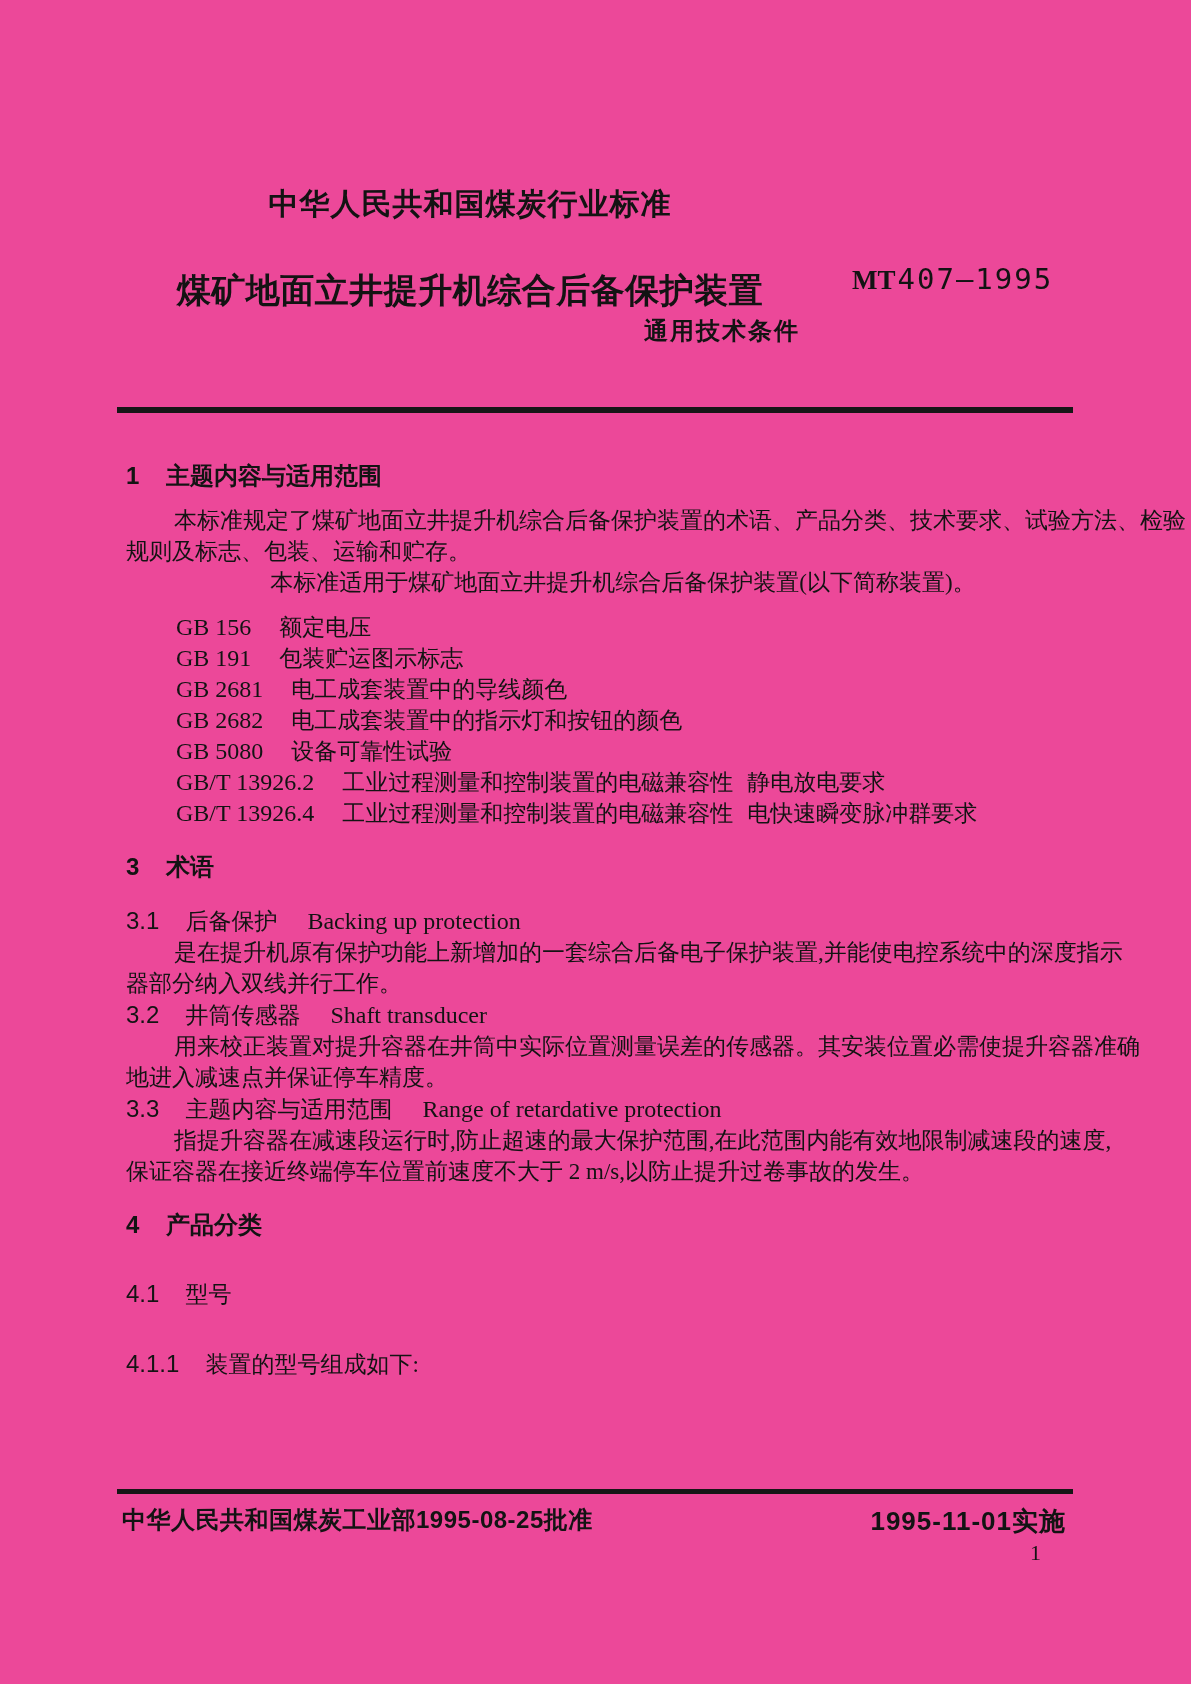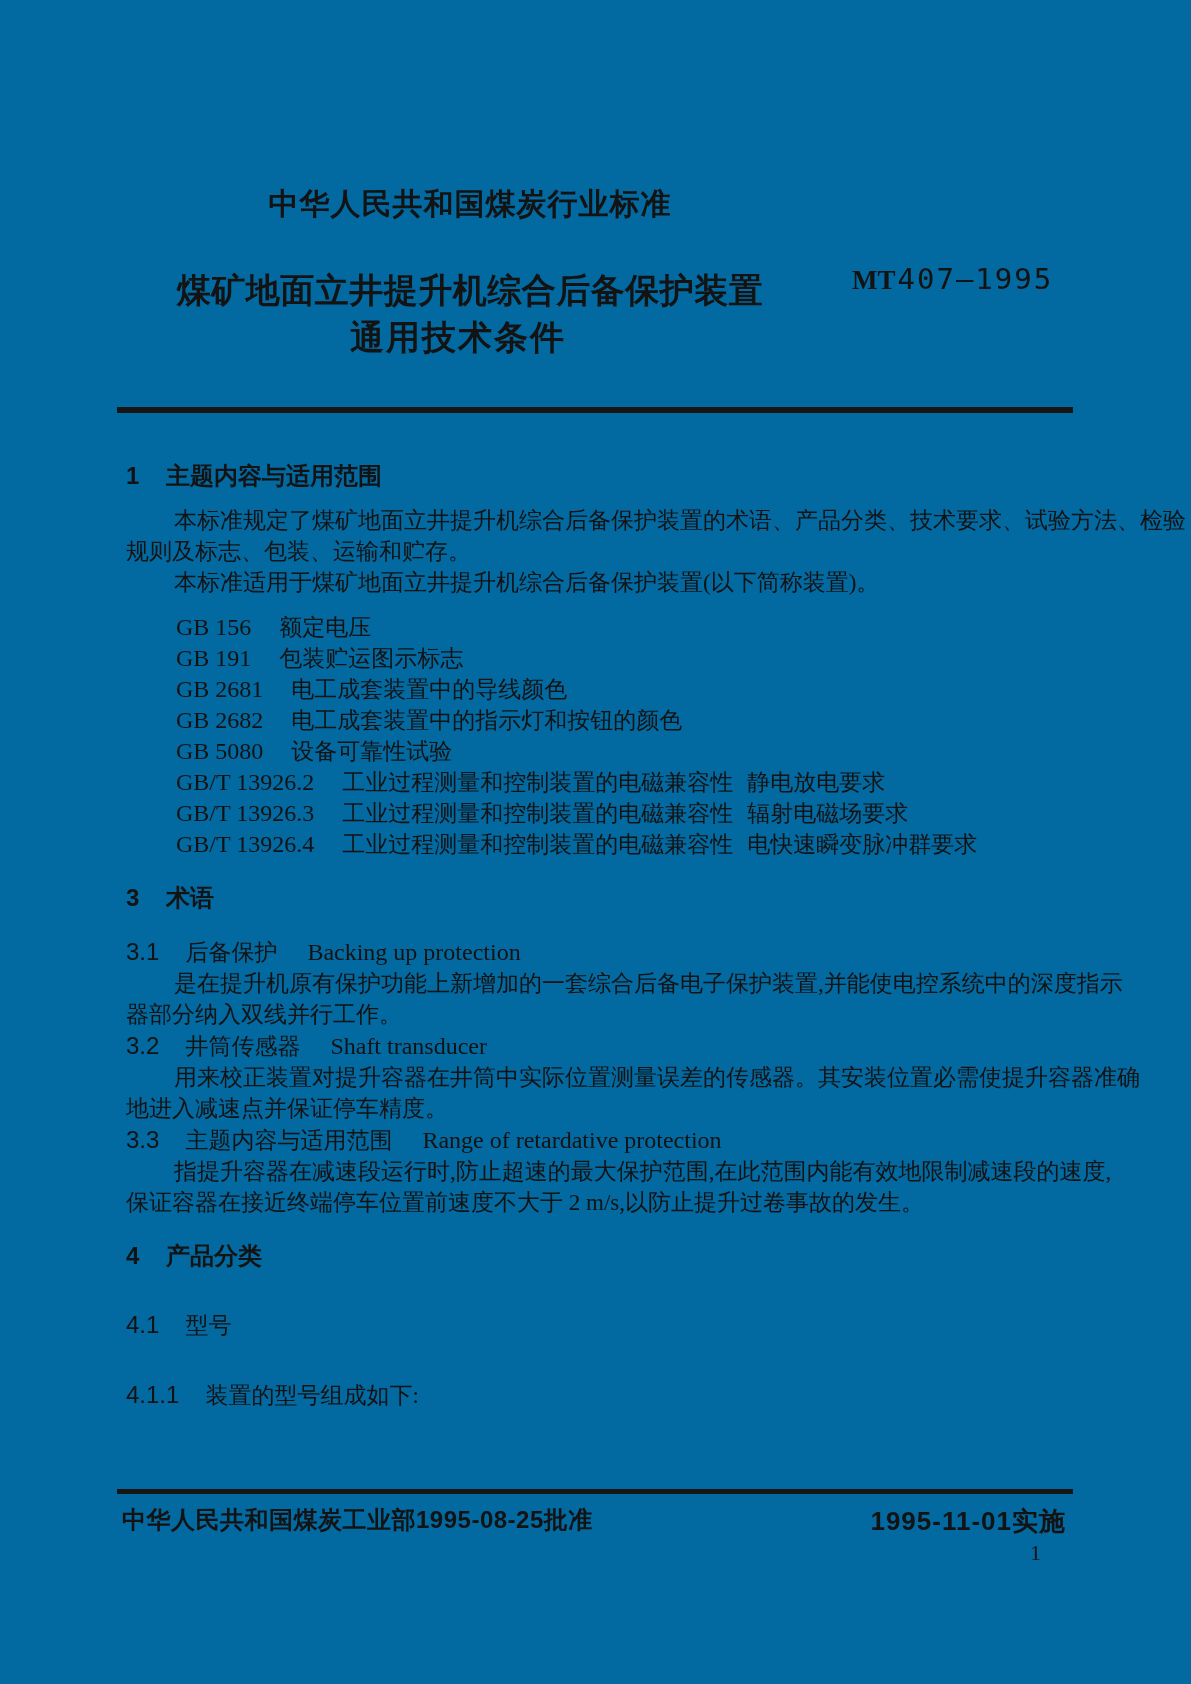--- a/index.html
+++ b/index.html
@@ -1,21 +1,21 @@
 <!DOCTYPE html>
 <html><head>
 <meta charset="utf-8">
 <style>
   html, body { margin: 0; padding: 0; background: #e8e8e8; }
   #page {
     position: relative;
     width: 1191px;
     height: 1684px;
     margin: 0 auto;
-    background: #0369a1;
+    background: #ec4899;
     color: #131313;
     font-family: "Liberation Serif", serif;
     overflow: hidden;
   }
 
   
   .std-type {
     position: absolute;
     left: 140px; top: 184px; width: 660px;
     text-align: center;
@@ -30,25 +30,25 @@
     left: 140px; top: 268px; width: 660px;
     text-align: center;
     font-family: Liberation Mono, monospace;
     font-weight: 700;
     font-size: 34px;
     letter-spacing: 0.5px;
     white-space: nowrap;
   }
   .doc-title-2 {
     position: absolute;
-    left: 128px; top: 315px; width: 660px;
-    text-align: center;
-    font-family: "Liberation Sans", sans-serif;
-    font-weight: 700;
-    font-size: 34px;
+    left: 140px; top: 315px; width: 660px;
+    text-align: right;
+    font-family: "Liberation Sans", sans-serif;
+    font-weight: 700;
+    font-size: 24px;
     letter-spacing: 2px;
     white-space: nowrap;
   }
   .std-num {
     position: absolute;
     left: 852px; top: 262px;
     white-space: nowrap;
   }
   .std-num .prefix {
     font-family: Liberation Serif, serif;
@@ -84,21 +84,21 @@
     white-space: nowrap;
   }
   .sec-head .num { display: inline-block; min-width: 14px; margin-right: 26px; font-weight: 700; }
   .mt12 { margin-top: 12px; }
   .mt14 { margin-top: 14px; }
   .mt13 { margin-top: 13px; }
   .mt21 { margin-top: 23px; }
   .mt22 { margin-top: 22px; }
 
   .para-line { white-space: nowrap; }
-  .indent { text-indent: 48px; }
+  .indent { text-indent: 48px; text-align: center; }
 
   .refs { margin-left: 50px; }
   .ref-line { white-space: nowrap; }
   .ref-code {
     font-family: "Liberation Serif", serif;
     font-size: 24px;
     display: inline-block;
     margin-right: 28px;
   }
   .ref-sub:not(:empty) { margin-left: 14px; }
@@ -191,23 +191,20 @@
       <div class="ref-line">
         <span class="ref-code">GB 2682</span><span class="ref-title">电工成套装置中的指示灯和按钮的颜色</span><span class="ref-sub"></span>
       </div>
       <div class="ref-line">
         <span class="ref-code">GB 5080</span><span class="ref-title">设备可靠性试验</span><span class="ref-sub"></span>
       </div>
       <div class="ref-line">
         <span class="ref-code">GB/T 13926.2</span><span class="ref-title">工业过程测量和控制装置的电磁兼容性</span><span class="ref-sub">静电放电要求</span>
       </div>
       <div class="ref-line">
-        <span class="ref-code">GB/T 13926.3</span><span class="ref-title">工业过程测量和控制装置的电磁兼容性</span><span class="ref-sub">辐射电磁场要求</span>
-      </div>
-      <div class="ref-line">
         <span class="ref-code">GB/T 13926.4</span><span class="ref-title">工业过程测量和控制装置的电磁兼容性</span><span class="ref-sub">电快速瞬变脉冲群要求</span>
       </div>
     </div>
 
     <div class="sec-head mt22">
       <span class="num">3</span><span>术语</span>
     </div>
 
     <div class="term-head mt21">
       <span class="tnum">3.1</span><span class="tzh">后备保护</span><span class="ten">Backing up protection</span>

